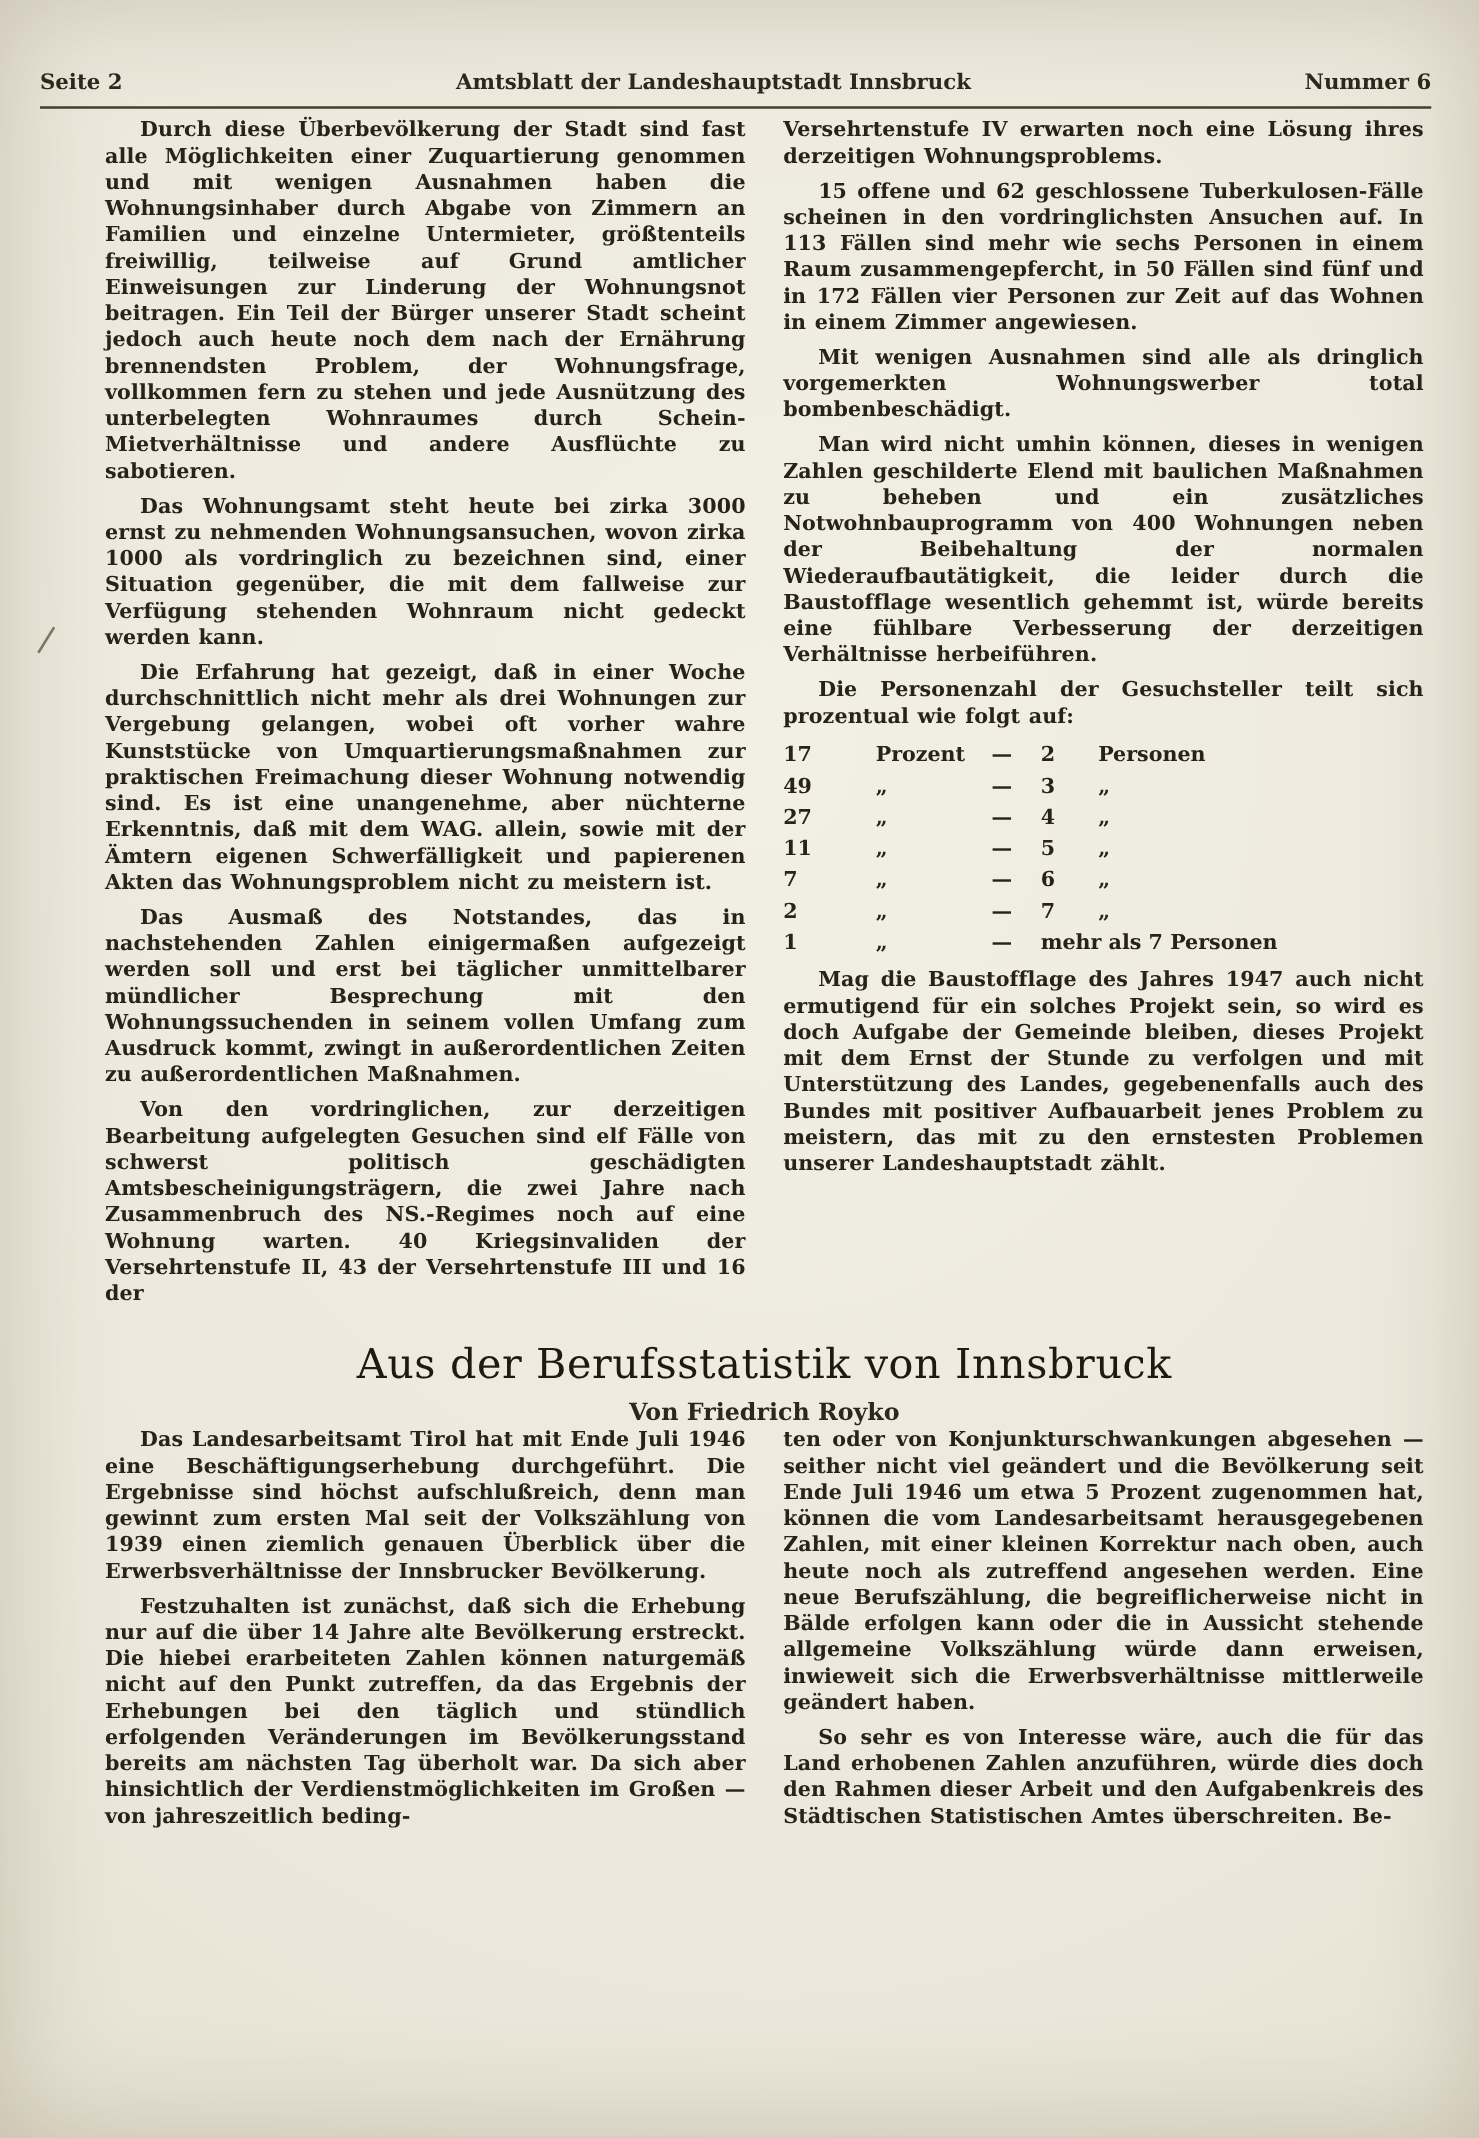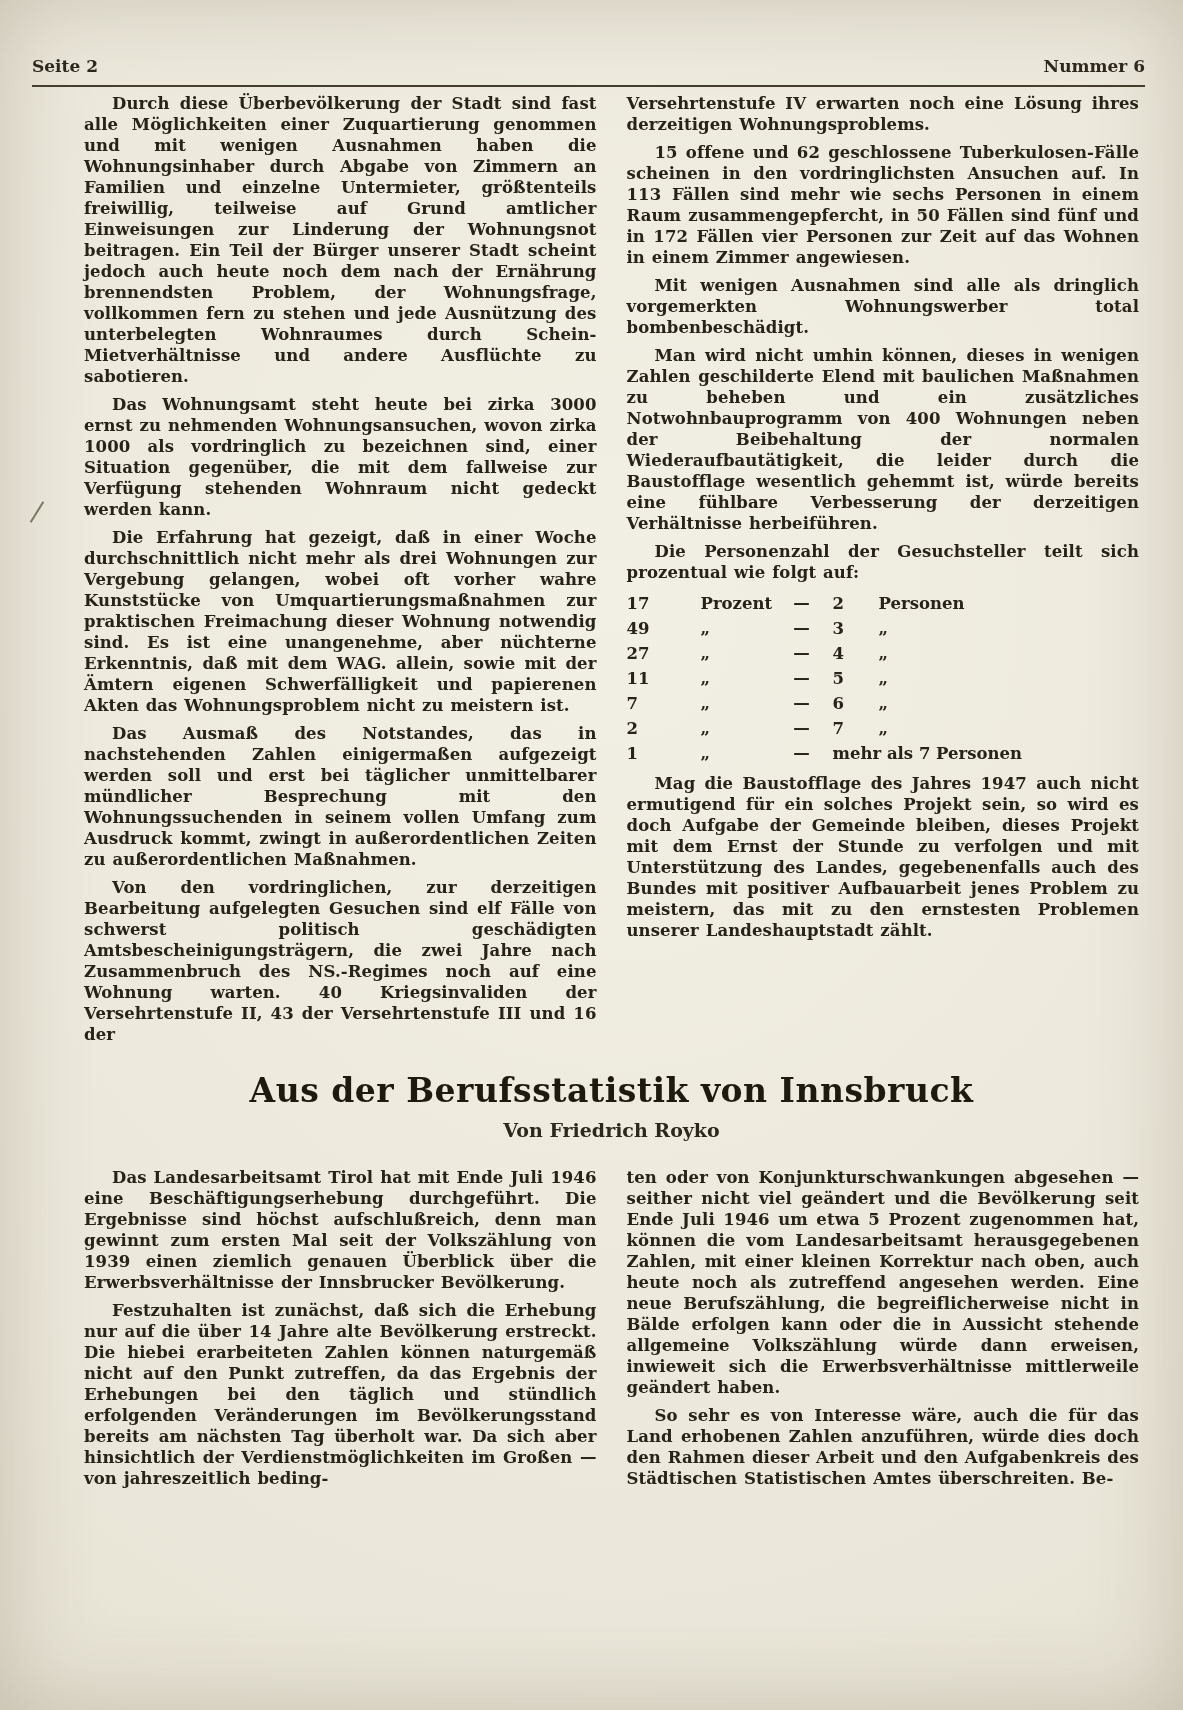--- a/index.html
+++ b/index.html
@@ -62,27 +62,26 @@
   .stat-table > span:nth-child(5n+2) { padding-left: 20px; }
   .stat-table > span:nth-child(5n+3) { text-align: center; }
   .stat-table > span:nth-child(5n+4) { padding-left: 2px; white-space: nowrap; }
   .stat-table > span:nth-child(5n+5) { padding-left: 8px; }
   .article-2 { margin-top: 26px; }
   .article-title {
     text-align: center;
     font-size: 33px;
     letter-spacing: 0.5px;
     color: #1f1a10;
-    font-weight: bold;
+    font-weight: normal;
   }
   .byline {
     text-align: center;
     font-size: 19px;
     margin-top: 9px;
-    margin-bottom: 26px;
     color: #2d271c;
   }
   .scan-mark {
     position: absolute;
     left: 36px;
     top: 500px;
     width: 2px;
     height: 24px;
     background: #5a5242;
     transform: rotate(32deg);
@@ -91,20 +90,21 @@
 </style>
 </head>
 <body>
 
 <div class="page">
 
   <div class="scan-mark"></div>
 
   <header class="page-header">
     <span>Seite 2</span>
+    <span>Amtsblatt der Landeshauptstadt Innsbruck</span>
     <span>Nummer 6</span>
   </header>
   <div class="header-rule"></div>
 
   <section class="columns article-1">
     <div class="col">
       <p class="para">Durch diese Überbevölkerung der Stadt sind fast alle Möglichkeiten einer Zuquartierung genommen und mit wenigen Ausnahmen haben die Wohnungsinhaber durch Abgabe von Zimmern an Familien und einzelne Untermieter, größtenteils freiwillig, teilweise auf Grund amtlicher Einweisungen zur Linderung der Wohnungsnot beitragen. Ein Teil der Bürger unserer Stadt scheint jedoch auch heute noch dem nach der Ernährung brennendsten Problem, der Wohnungsfrage, vollkommen fern zu stehen und jede Ausnützung des unterbelegten Wohnraumes durch Schein-Mietverhältnisse und andere Ausflüchte zu sabotieren.</p>
       <p class="para">Das Wohnungsamt steht heute bei zirka 3000 ernst zu nehmenden Wohnungsansuchen, wovon zirka 1000 als vordringlich zu bezeichnen sind, einer Situation gegenüber, die mit dem fallweise zur Verfügung stehenden Wohnraum nicht gedeckt werden kann.</p>
       <p class="para">Die Erfahrung hat gezeigt, daß in einer Woche durchschnittlich nicht mehr als drei Wohnungen zur Vergebung gelangen, wobei oft vorher wahre Kunststücke von Umquartierungsmaßnahmen zur praktischen Freimachung dieser Wohnung notwendig sind. Es ist eine unangenehme, aber nüchterne Erkenntnis, daß mit dem WAG. allein, sowie mit der Ämtern eigenen Schwerfälligkeit und papierenen Akten das Wohnungsproblem nicht zu meistern ist.</p>
       <p class="para">Das Ausmaß des Notstandes, das in nachstehenden Zahlen einigermaßen aufgezeigt werden soll und erst bei täglicher unmittelbarer mündlicher Besprechung mit den Wohnungssuchenden in seinem vollen Umfang zum Ausdruck kommt, zwingt in außerordentlichen Zeiten zu außerordentlichen Maßnahmen.</p>

